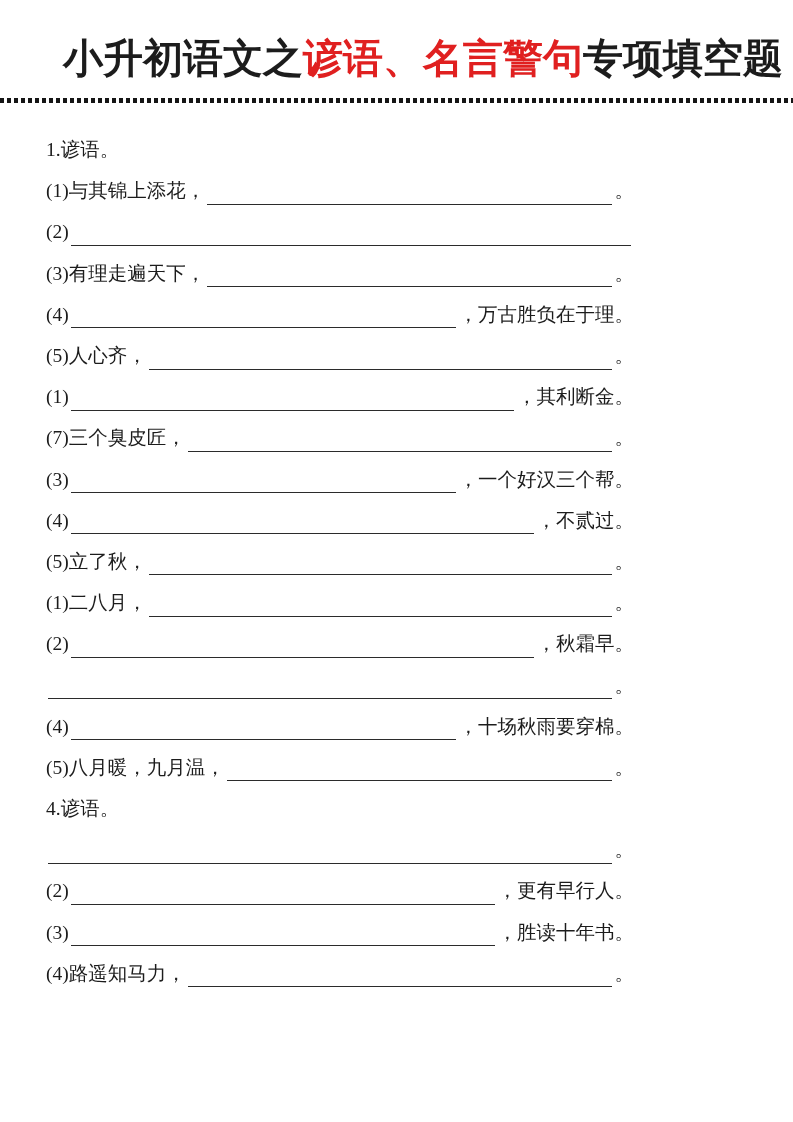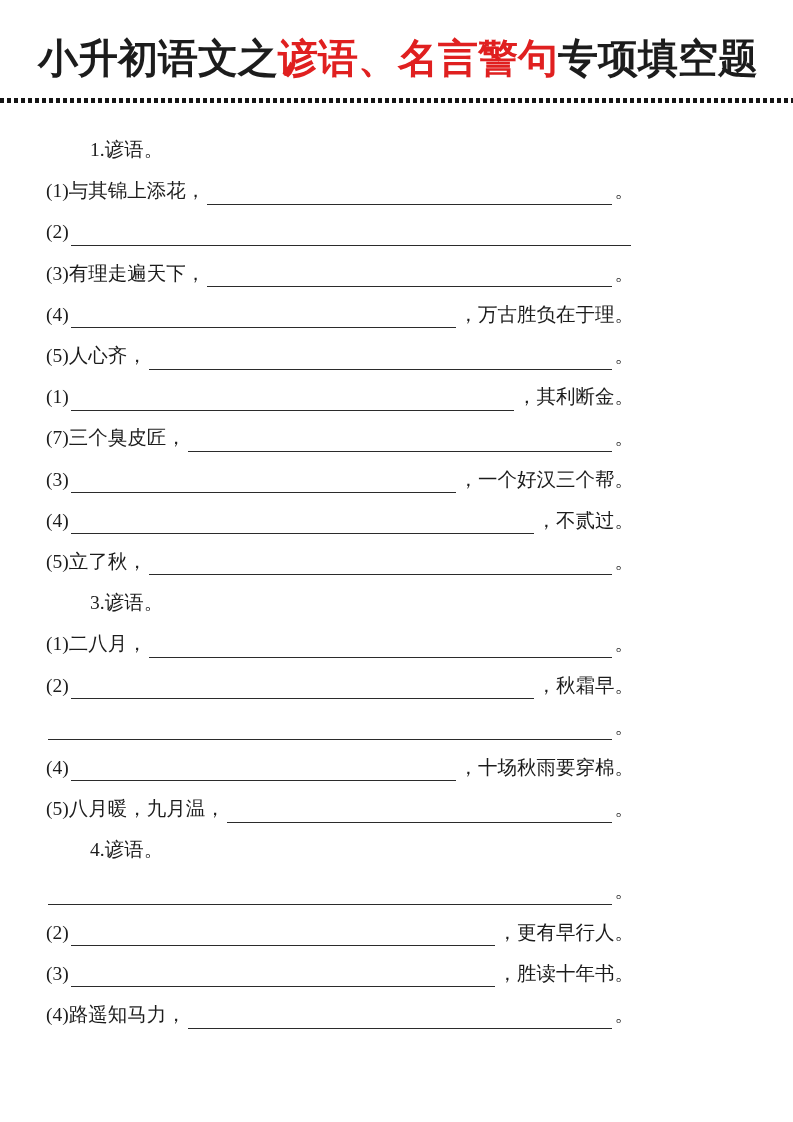--- a/index.html
+++ b/index.html
@@ -11,34 +11,34 @@
   *{box-sizing:border-box;}
   html,body{margin:0;padding:0;}
   body{
     width:793px;height:1122px;overflow:hidden;background:#ffffff;
     font-family:"Liberation Serif","DejaVu Serif",serif;
     color:var(--ink);
   }
   .header{padding:34px 10px 0 38px;}
   .page-title{
     margin:0;font-size:40px;font-weight:bold;line-height:1.2;
-    white-space:nowrap;letter-spacing:0;
+    white-space:nowrap;letter-spacing:0;text-align:right;
   }
   .t-red{color:var(--accent);}
   .t-heavy{font-family:"Liberation Sans","DejaVu Sans",sans-serif;font-weight:900;}
   .dotted-rule{
     margin-top:15px;height:5px;width:100%;
     background:repeating-linear-gradient(90deg,var(--rule) 0 4px,transparent 4px 7px);
   }
   .worksheet{padding:26px 0 0 46px;}
   .row{
     display:flex;align-items:center;width:588px;height:41.2px;
     font-size:19.5px;line-height:27px;white-space:pre;
   }
-  .row.heading{width:auto;margin-left:44px;}
+  .row.heading{width:auto;}
   .pre,.post{flex:0 0 auto;}
   .blank{
     flex:1 1 auto;min-width:60px;align-self:center;
     border-bottom:1.6px solid var(--blank);
     margin:0 3px 0 2px;
   }
 </style>
 </head>
 <body>
 
@@ -104,21 +104,20 @@
     <span class="blank">&nbsp;</span>
     <span class="post">，不贰过。</span>
   </div>
 
   <div class="row">
     <span class="pre">(5)立了秋，</span>
     <span class="blank">&nbsp;</span>
     <span class="post">。</span>
   </div>
 
-  <div class="row heading">3.谚语。</div>
 
   <div class="row">
     <span class="pre">(1)二八月，</span>
     <span class="blank">&nbsp;</span>
     <span class="post">。</span>
   </div>
 
   <div class="row">
     <span class="pre">(2)</span>
     <span class="blank">&nbsp;</span>

